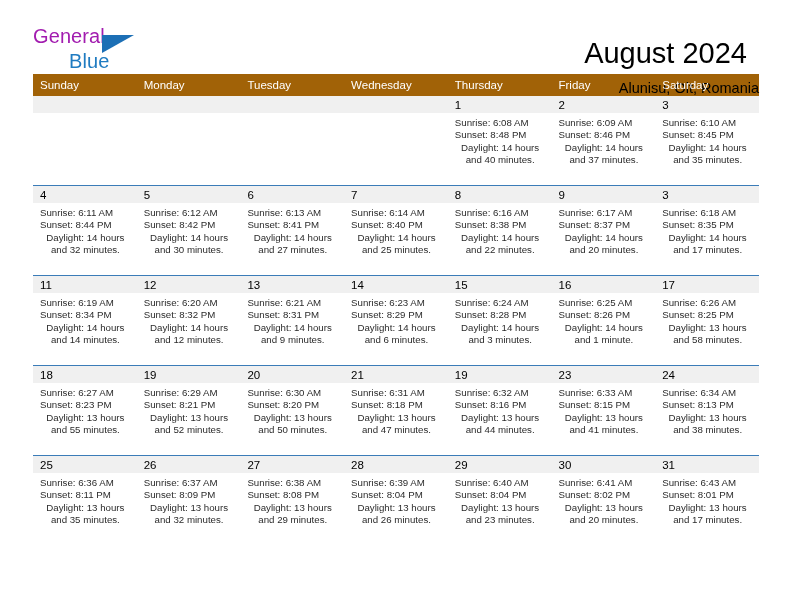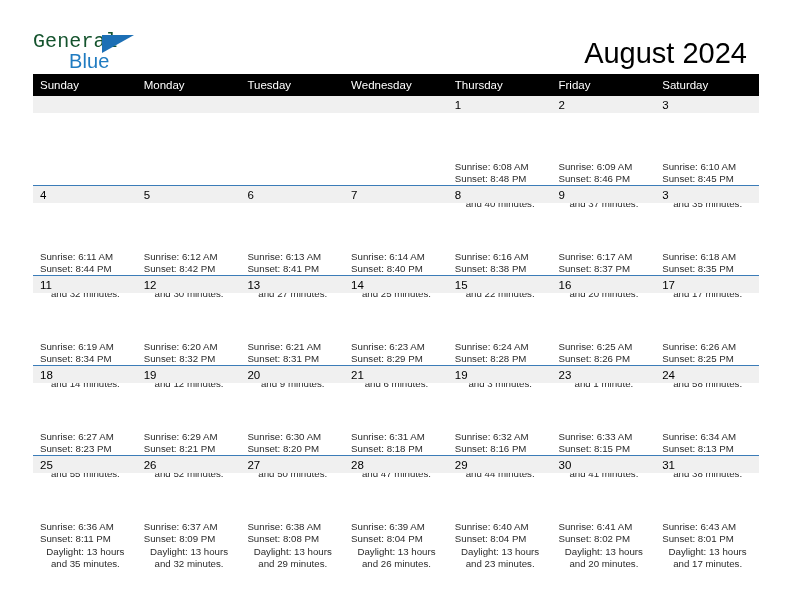--- a/index.html
+++ b/index.html
@@ -33,25 +33,24 @@
   }
   .brand {
     position: relative;
     width: 120px;
     height: 50px;
     line-height: 1;
   }
   .brand-general {
     position: absolute;
     left: 0;
-    top: 6px;
+    top: 0;
     font-size: 20px;
-    color: #14532d;
+    color: #a21caf;
     letter-spacing: .1px;
-    font-family: Liberation Mono, monospace;
   }
   .brand-blue {
     position: absolute;
     left: 28px;
     top: 25px;
     font-size: 20px;
     color: #1f7bc1;
     letter-spacing: .1px;
     margin-left: 8px;
   }
@@ -81,21 +80,21 @@
     margin-top: 10px;
   }
 
   
   .calendar {
     width: 726px;
     border-collapse: collapse;
     table-layout: fixed;
   }
   .calendar th {
-    background: #000000;
+    background: #a16207;
     color: #ffffff;
     font-size: 11.5px;
     font-weight: normal;
     text-align: left;
     padding: 5px 0 5px 7px;
     height: 20px;
     box-sizing: border-box;
   }
   .calendar td {
     vertical-align: top;
@@ -122,21 +121,20 @@
     line-height: 12px;
   }
   .cell.empty .daynum {
     background: #f0f0f0;
   }
   .info {
     padding: 4px 6px 0 7px;
     font-size: 9.7px;
     line-height: 12.4px;
     color: #2b2b2b;
-    margin-top: 44px;
   }
   .info div {
     white-space: nowrap;
   }
   .info .daylight {
     white-space: normal;
     text-align: center;
   }
 </style>
 </head>

